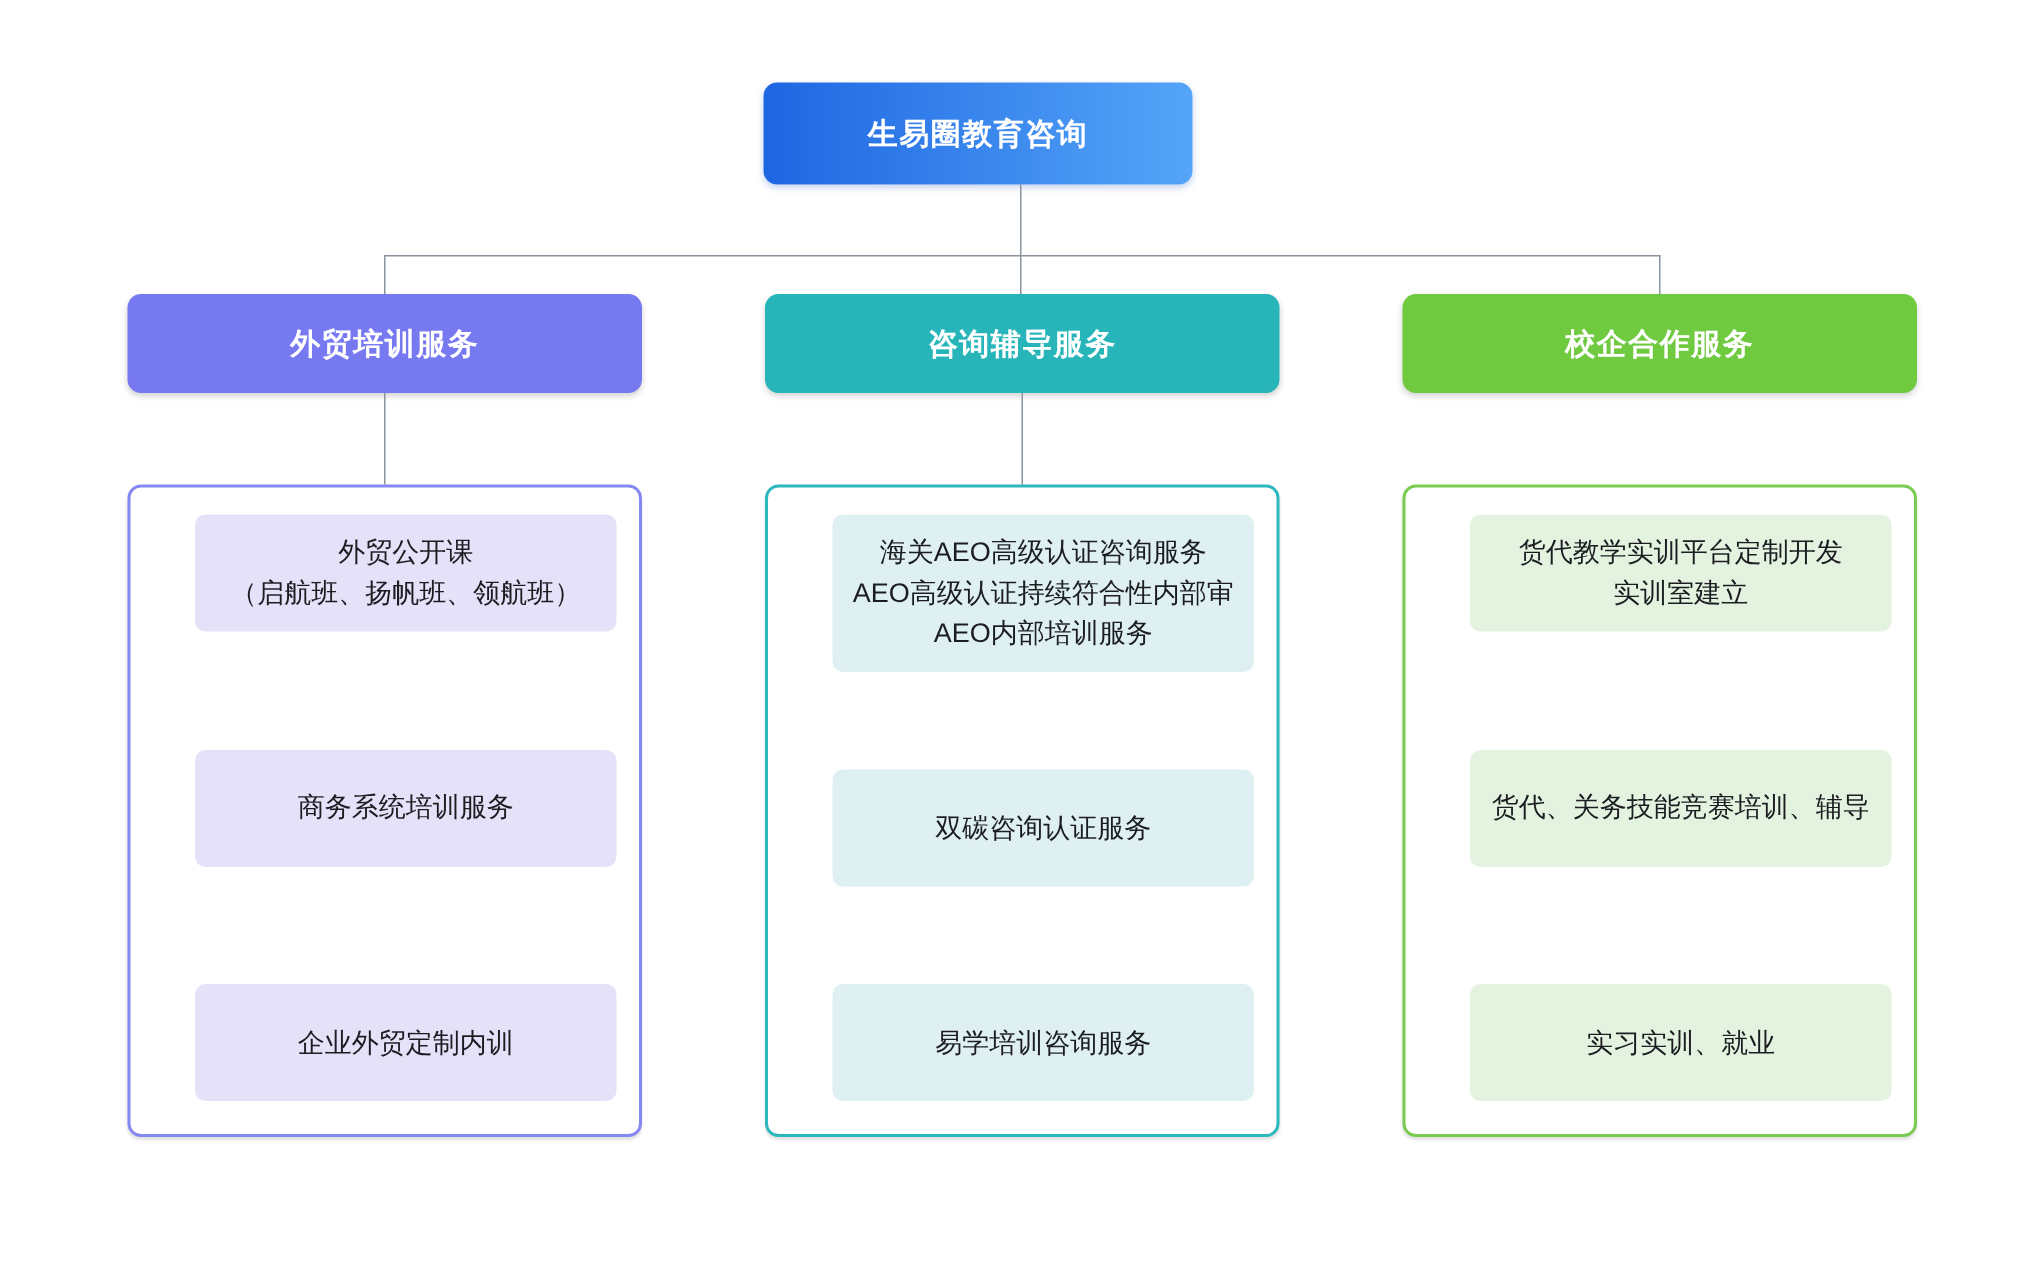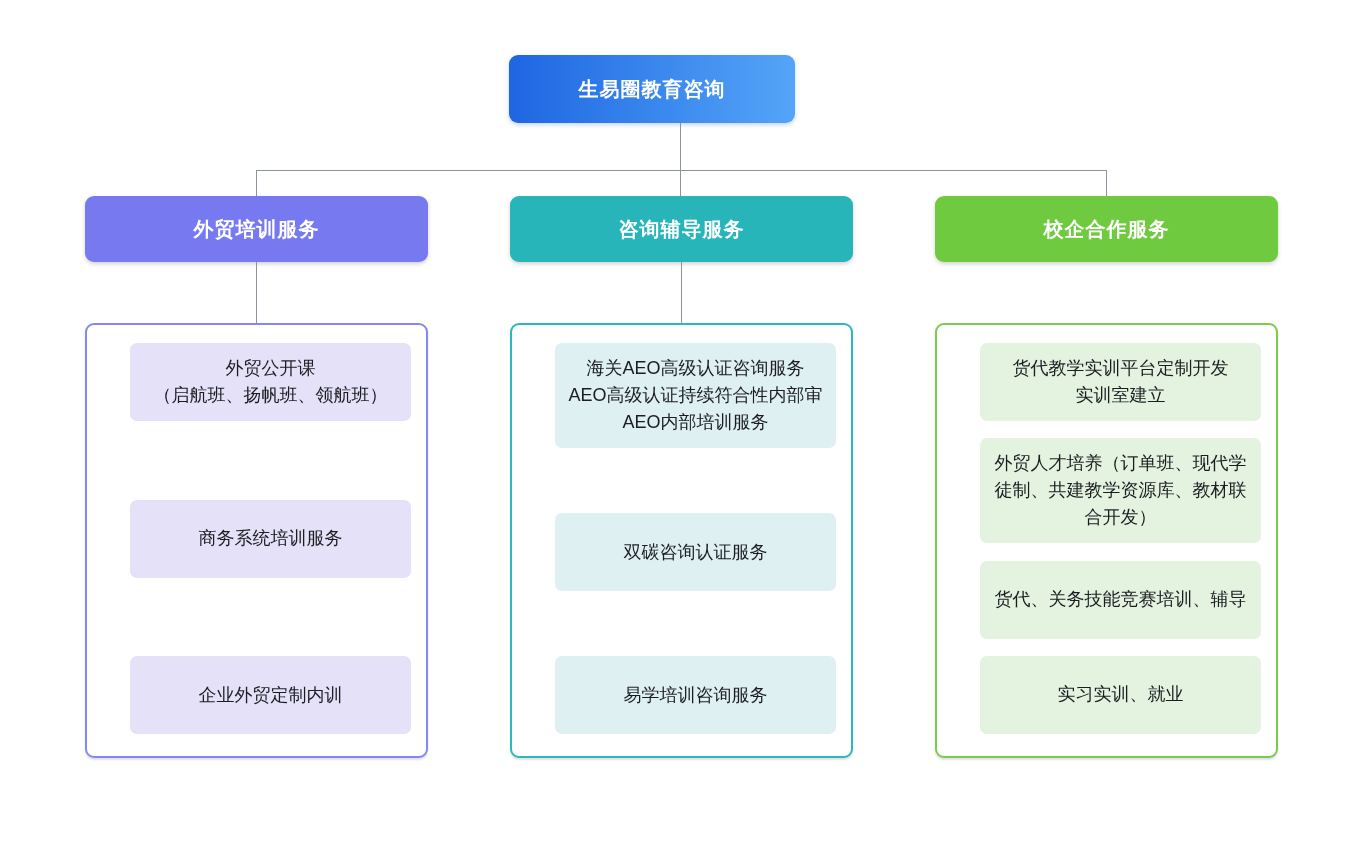--- a/index.html
+++ b/index.html
@@ -113,23 +113,20 @@
     <div class="branch-header">
       <span>校企合作服务</span>
     </div>
     <div class="spacer"></div>
     <div class="branch-container">
       <div class="item">
           <span>货代教学实训平台定制开发
 实训室建立</span>
         </div>
       <div class="item">
-          <span>外贸人才培养（订单班、现代学徒制、共建教学资源库、教材联合开发）</span>
-        </div>
-      <div class="item">
           <span>货代、关务技能竞赛培训、辅导</span>
         </div>
       <div class="item">
           <span>实习实训、就业</span>
         </div>
     </div>
   </div>
 
 </div>
 

